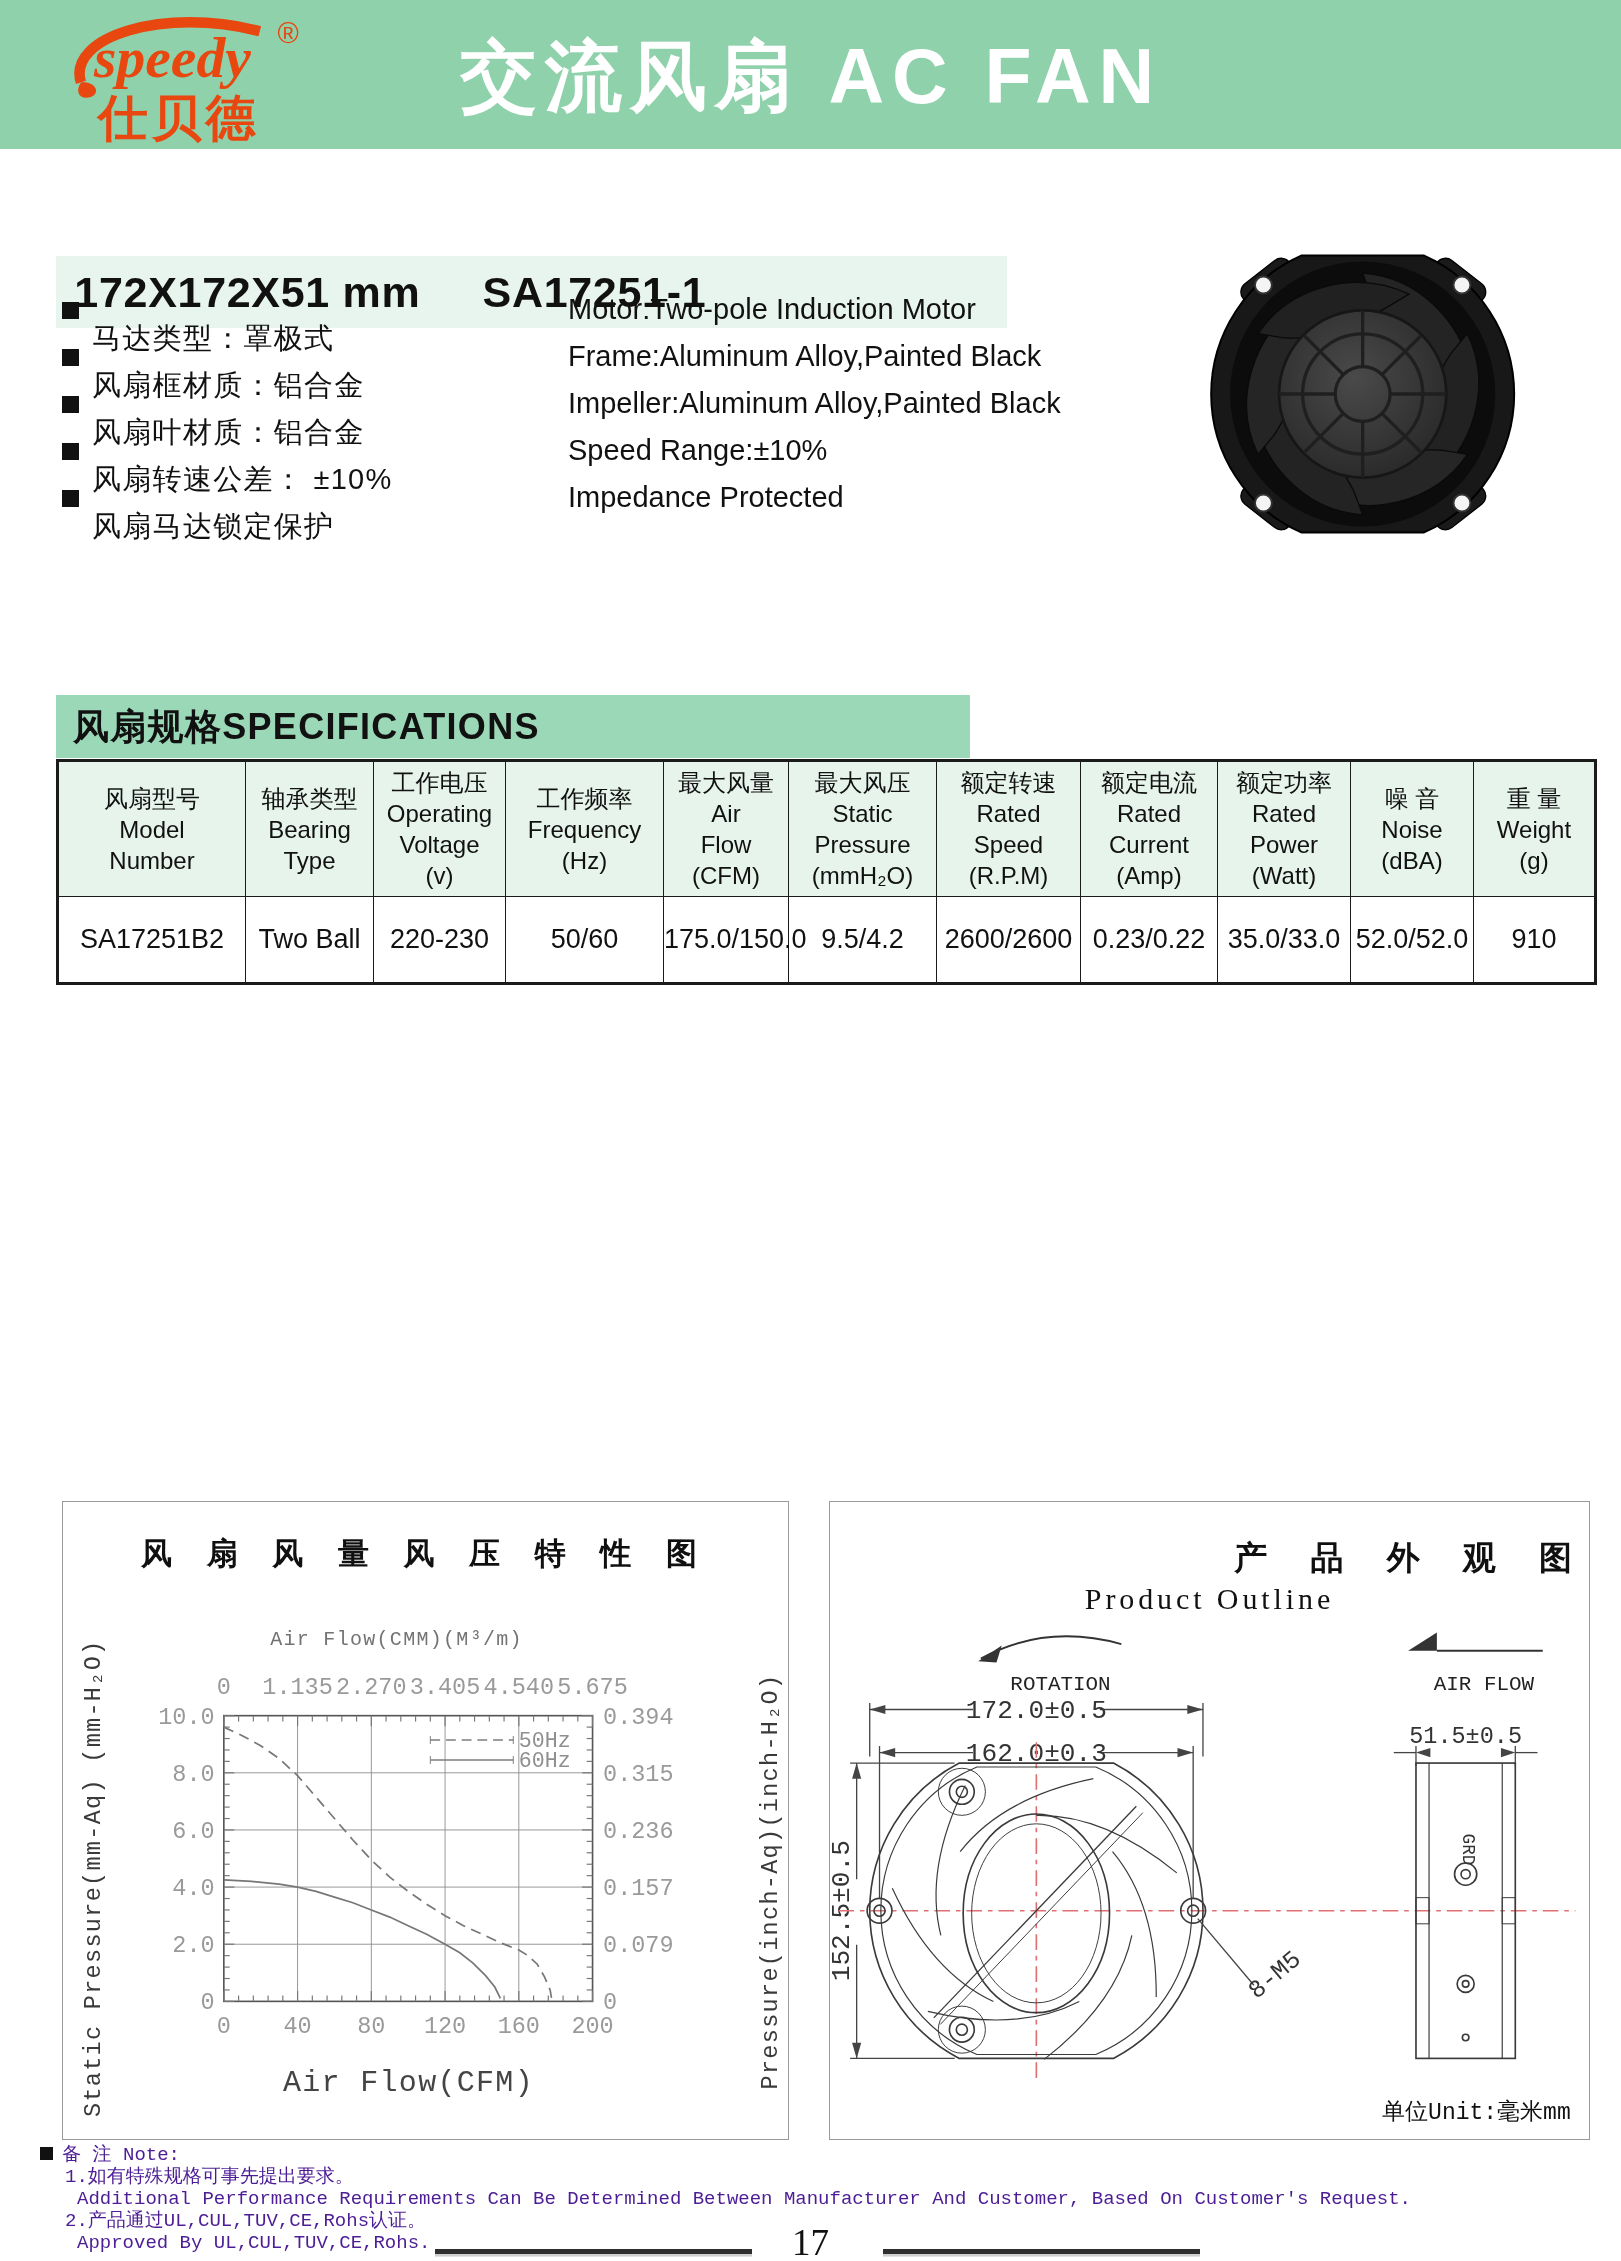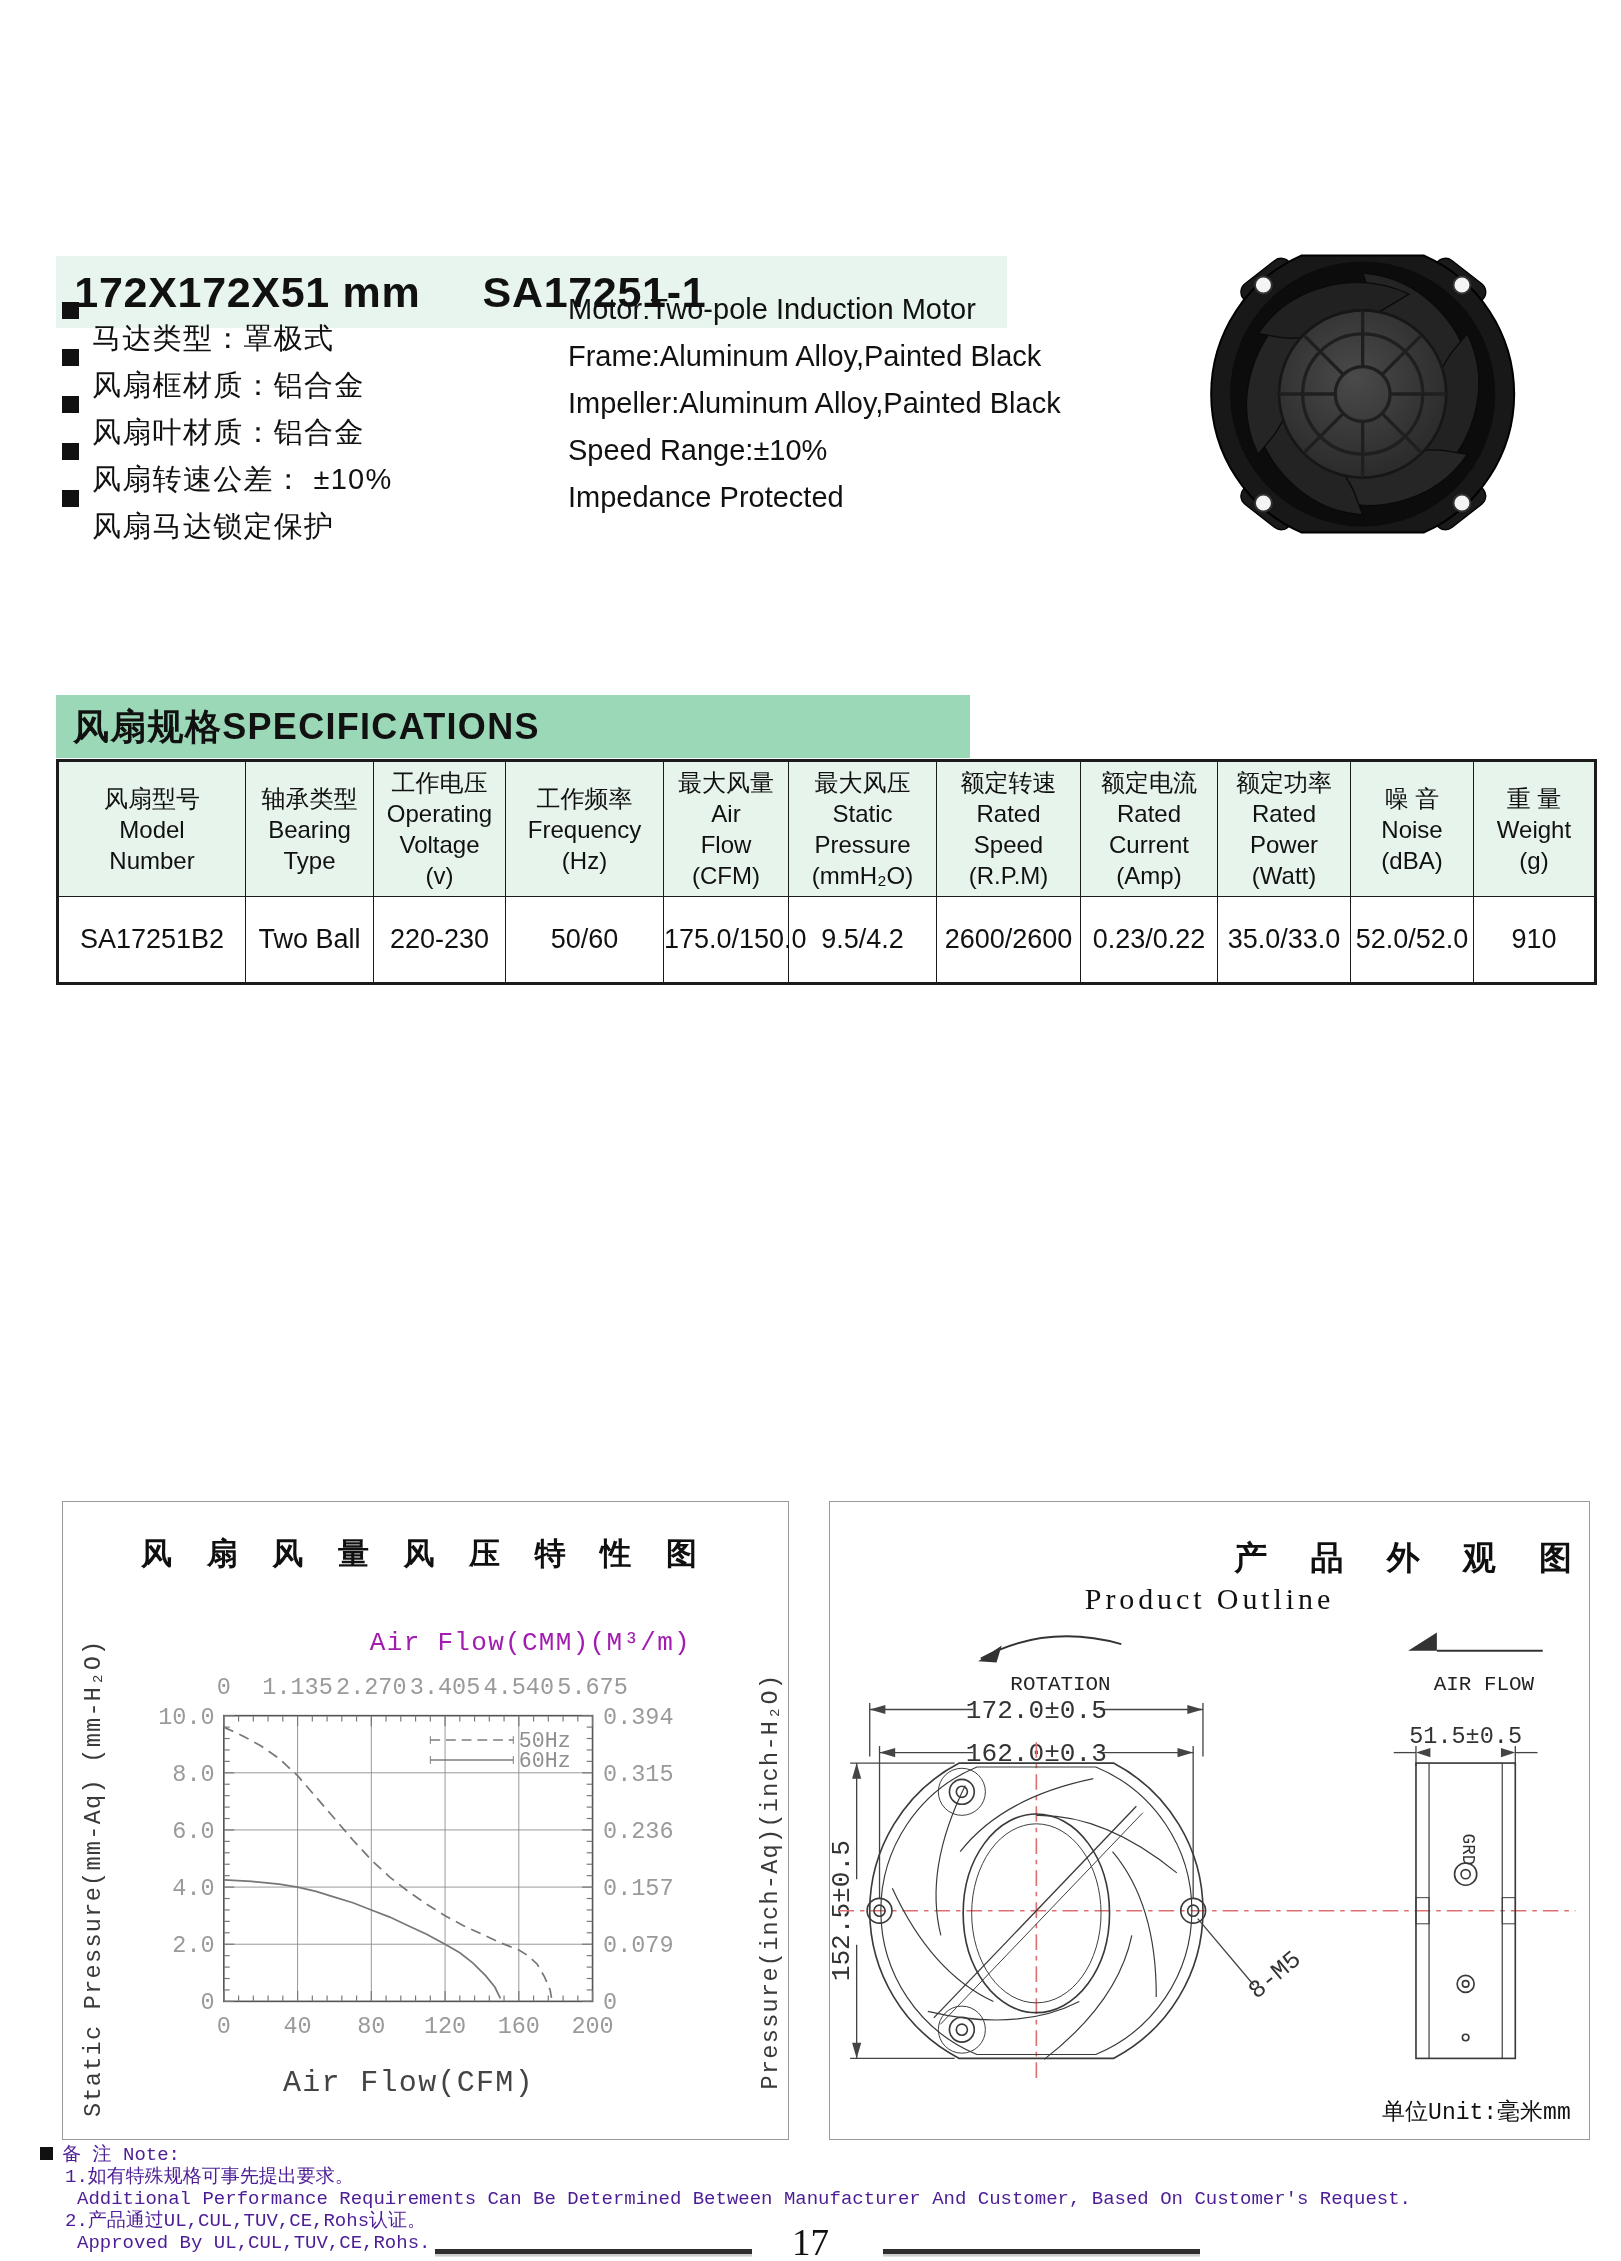--- a/index.html
+++ b/index.html
@@ -31,22 +31,22 @@
   tr.hdr td{background:#e6f4ec;height:134px;font-size:24px;line-height:31px;}
   tr.hdr .en{white-space:pre-line;}
   tr.data td{height:85px;font-size:27px;background:#fff;}
   
   .chart-box{position:absolute;left:62px;top:1501px;width:727px;height:639px;border:1.3px solid #9a9a9a;box-sizing:border-box;}
   .outline-box{position:absolute;left:829px;top:1501px;width:761px;height:639px;border:1.3px solid #9a9a9a;box-sizing:border-box;}
   .cbox-title-cn{position:absolute;left:0;top:31px;width:100%;text-align:center;font-size:31px;
       letter-spacing:13px;color:#101010;font-weight:600;white-space:nowrap;}
   .cbox-title-en{position:absolute;left:0;top:73px;width:100%;text-align:center;
       font-family:"Liberation Serif",serif;font-size:28px;letter-spacing:2px;font-weight:600;}
-  .top-axis-label{position:absolute;left:39px;top:126px;width:589px;text-align:right;
-      font-family:"Liberation Mono",monospace;font-size:26px;color:#a21caf;letter-spacing:1.3px;}
+  .top-axis-label{position:absolute;left:39px;top:126px;width:589px;text-align:center;
+      font-family:"Liberation Mono",monospace;font-size:20px;color:#737373;letter-spacing:1.3px;}
   #perf-svg{position:absolute;left:0;top:150px;}
   .yl-label,.yr-label{position:absolute;font-family:"Liberation Mono",monospace;color:#3a3a3a;
       font-size:23.5px;letter-spacing:1.3px;transform:rotate(-90deg);transform-origin:left top;
       text-align:center;white-space:nowrap;}
   .yl-label{left:17px;top:615px;width:451px;}
   .yr-label{left:694px;top:589px;width:419px;}
   .x-axis-label{position:absolute;left:161px;top:564px;width:369px;text-align:center;
       font-family:"Liberation Mono",monospace;font-size:30px;color:#444;letter-spacing:1.3px;}
   .obox-title-cn{position:absolute;left:0;top:34px;width:100%;text-align:right;font-size:33px;
       letter-spacing:17px;color:#101010;font-weight:600;white-space:nowrap;}
@@ -66,20 +66,32 @@
   .bar.left{left:435px;width:317px;}
   .bar.right{left:883px;width:317px;}
   .pagenum{position:absolute;left:778px;top:2221px;width:65px;text-align:center;
       font-family:"Liberation Serif",serif;font-size:37px;color:#111;}
 </style>
 </head>
 <body>
 
 <div class="page">
 
+  <div class="topbar">
+    <div class="logo">
+      <svg width="262" height="141" viewBox="0 0 400 215">
+        <path d="M 32 118 C 10 48 160 2 305 40" fill="none" stroke="#e8470f" stroke-width="16"></path>
+        <path d="M 32 118 C 22 132 30 146 48 140 C 62 134 54 116 32 118 Z" fill="#e8470f"></path>
+        <text x="52" y="110" font-family="Liberation Serif, serif" font-style="italic" font-weight="700" font-size="88" fill="#e8470f">speedy</text>
+        <text x="332" y="58" font-family="Liberation Sans, sans-serif" font-size="44" fill="#e8470f">®</text>
+        <text x="58" y="198" font-family="DejaVu Sans, sans-serif" font-weight="700" font-size="76" fill="#e8470f" letter-spacing="6">仕贝德</text>
+      </svg>
+    </div>
+    <div class="main-title">交流风扇 AC FAN</div>
+  </div>
 
   <div class="product-band">
     <span>172X172X51 mm</span><span class="model">SA17251-1</span>
   </div>
 
   <div class="features">
     <div class="feat">
       <span class="bullet"></span>
       <span class="feat-cn">马达类型：罩极式</span>
       <span class="feat-en">Motor:Two-pole Induction Motor</span>

